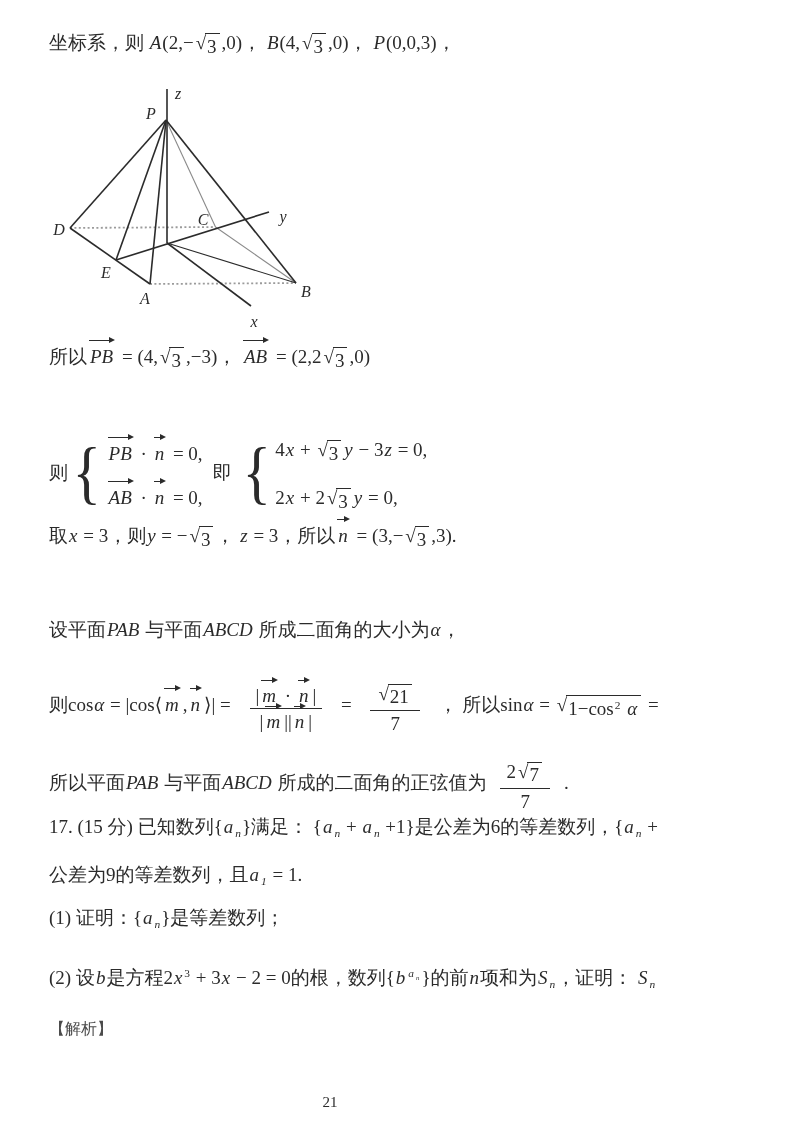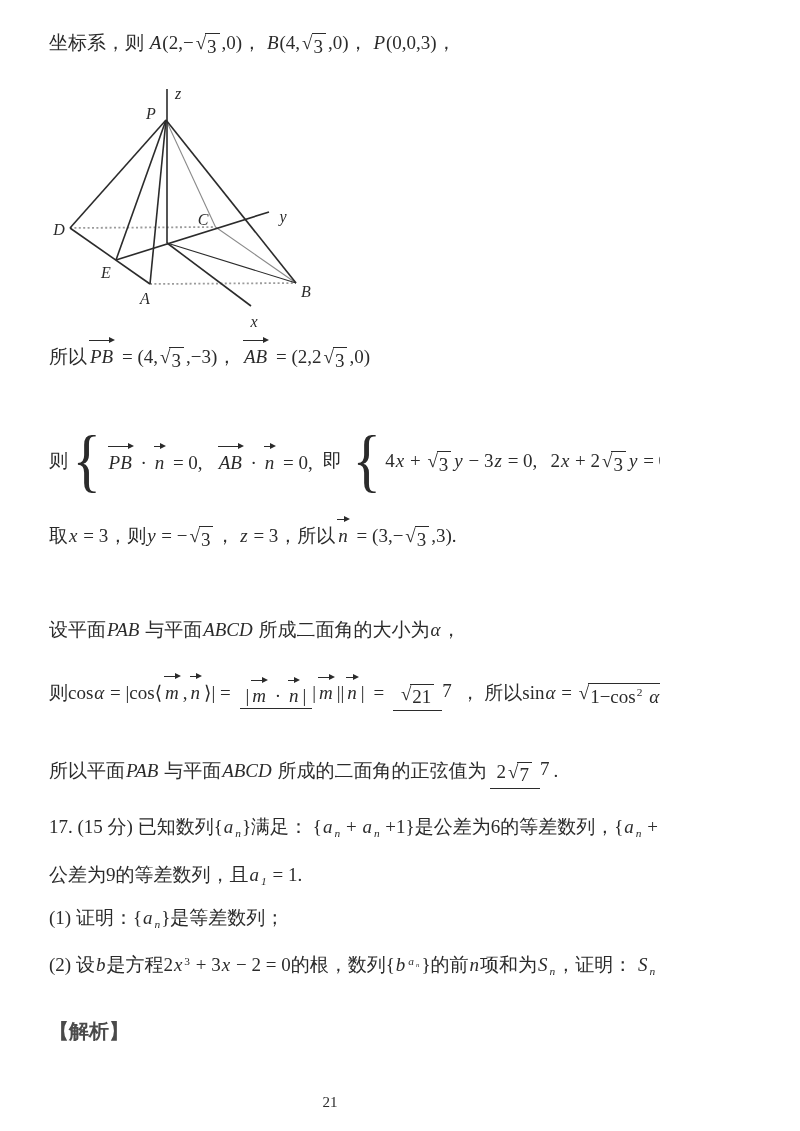--- a/index.html
+++ b/index.html
@@ -14,43 +14,43 @@
   .tline{position:absolute; left:49px; white-space:nowrap;}
   
   .m-i{font-style:italic; padding:0 1px;}
   .m-v{position:relative; display:inline-block; font-style:italic; margin:0 3px 0 2px; padding:0 1px;}
   .m-v::before{content:""; position:absolute; left:0; right:5px; top:-4px; border-top:1.5px solid currentColor;}
   .m-v::after{content:""; position:absolute; right:-1px; top:-7px; width:0; height:0;
     border-left:6px solid currentColor; border-top:3px solid transparent; border-bottom:3px solid transparent;}
   .m-s{display:inline-flex; align-items:stretch; margin:0 2px; white-space:nowrap;}
   .m-rad{align-self:flex-start; line-height:1.02; margin-right:-1px;}
   .m-bar{border-top:1.5px solid currentColor; padding:0 3px 0 2px;}
-  .m-f{display:inline-flex; vertical-align:middle; text-align:center;
-       margin:0 4px; line-height:1.25;}
+  .m-f{display:inline-flex; flex-direction:column; vertical-align:middle; text-align:center;
+       margin:0 14px; line-height:1.25;}
   .m-num{display:block; padding:4px 6px 1px; border-bottom:1.5px solid currentColor;}
   .m-den{display:block; padding-top:1px;}
   .m-sub{font-size:0.6em; vertical-align:-0.35em; font-style:italic; padding:0 1px;}
   .m-sup{font-size:0.6em; vertical-align:0.55em; padding:0 1px;}
   
   .sys{display:flex; align-items:center;}
   .sys .word{margin-right:2px;}
   .sys .word.mid{margin:0 8px 0 10px;}
   .brace{font-size:70px; line-height:0.82; font-weight:400; transform:scaleX(0.85); margin-right:2px;}
-  .sys-col{display:flex; flex-direction:row; gap:13px;}
+  .sys-col{display:flex; flex-direction:column; gap:13px;}
   .sys-row{white-space:nowrap; padding-top:5px;}
   
   .fig{position:absolute; left:48px; top:78px;}
   .fig line, .fig path{fill:none;}
   .ln-k{stroke:var(--c-text); stroke-width:1.6;}
   .ln-t{stroke:var(--c-text); stroke-width:1.1;}
   .ln-g{stroke:var(--c-figure-gray); stroke-width:1.1;}
   .ln-d{stroke:var(--c-dotted); stroke-width:1.8; stroke-dasharray:2 2.4;}
   .fig text{font-family:"Liberation Serif","DejaVu Serif",serif; font-style:italic; font-size:16px; fill:var(--c-text);}
   
-  .analysis{font-weight:bold; color:var(--c-analysis); font-size:20px;}
+  .analysis{font-weight:normal; color:var(--c-analysis); font-size:16px;}
   .pagenum{position:absolute; left:0; width:100%; text-align:center; font-size:15px;}
 </style>
 </head>
 <body>
 
 <div class="page">
 
   <div class="tline" style="top:30px">坐标系，则 <span class="m-i">A</span>(2,−<span class="m-s">
         <span class="m-rad">√</span>
         <span class="m-bar">3</span>

